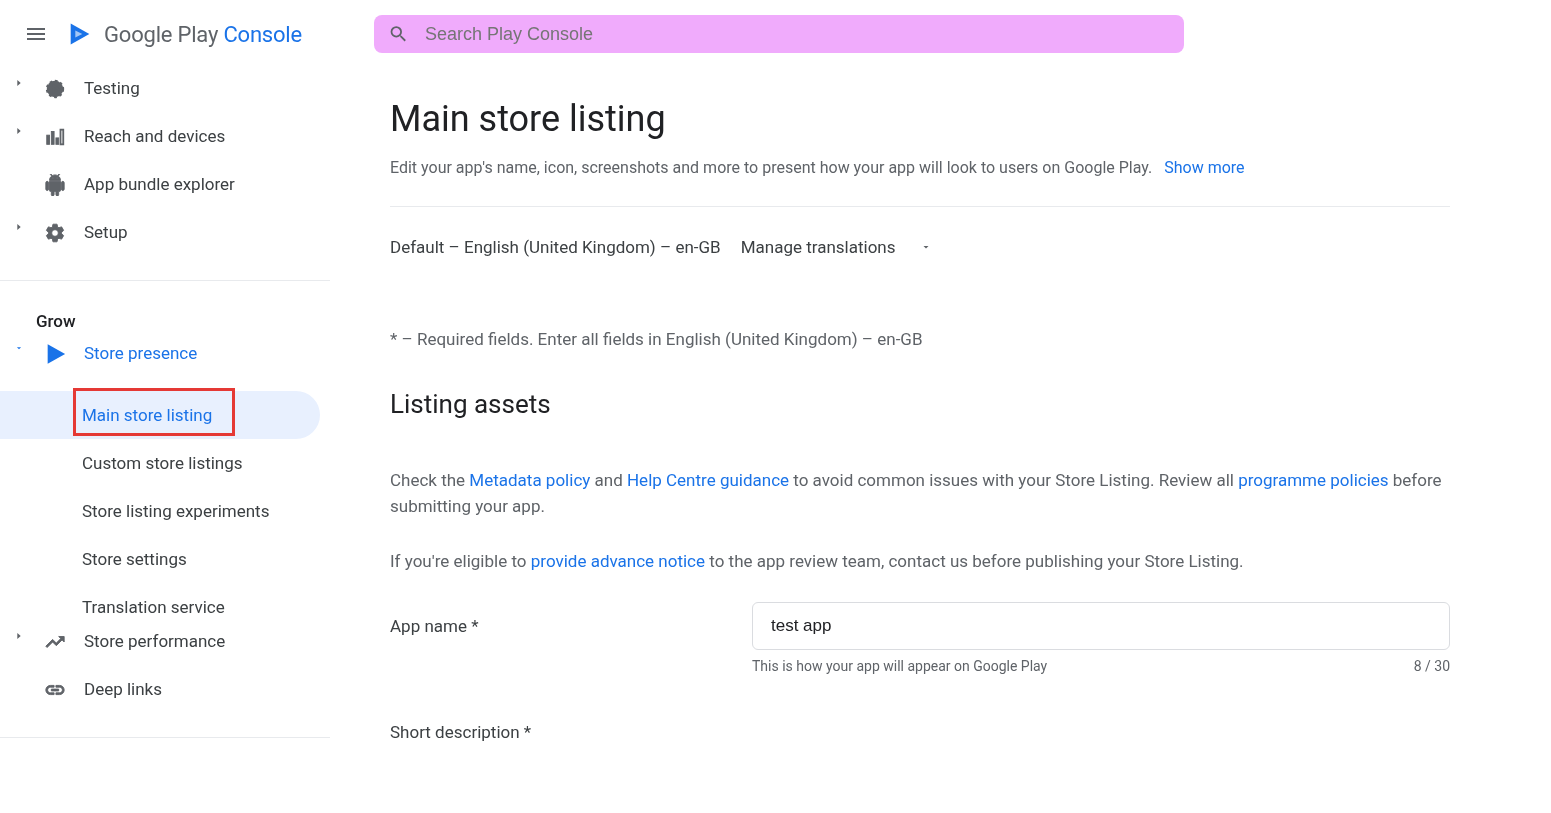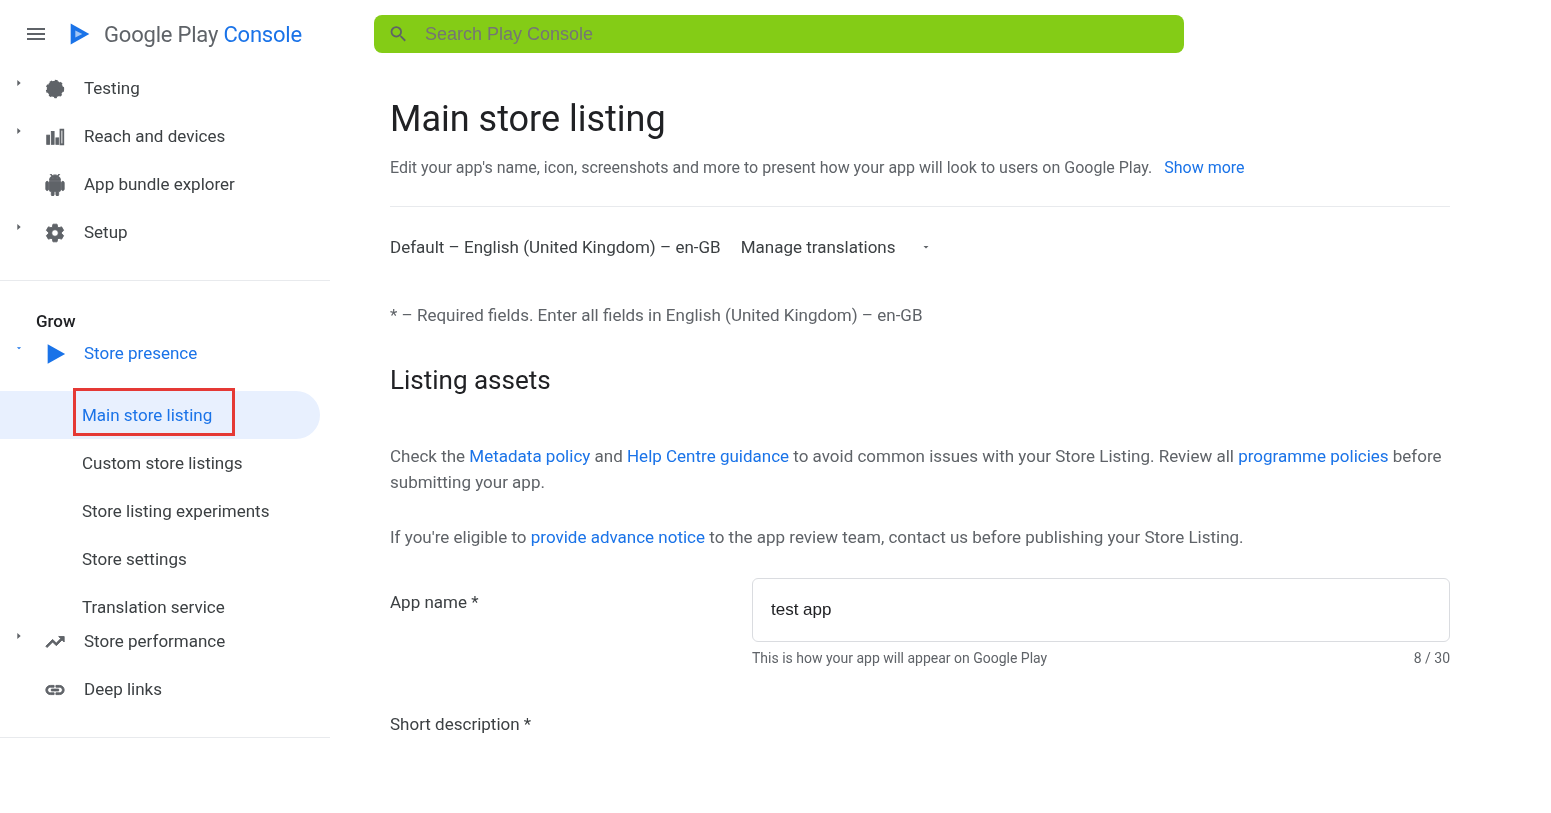--- a/index.html
+++ b/index.html
@@ -21,21 +21,21 @@
   cursor:pointer;
 }
 .hamburger svg { fill:#5f6368; }
 .logo-wrap { display:flex; align-items:center; gap:10px; margin-left:6px; }
 .logo-text { font-size:22px; color:#5f6368; font-weight:400; letter-spacing:-0.2px; }
 .logo-text .console { color:#1a73e8; }
 .search-wrap {
   margin-left: 72px;
   flex: 0 0 810px;
   height: 38px;
-  background:#84cc16;
+  background:#f0abfc;
   border-radius:8px;
   display:flex;
   align-items:center;
   padding: 0 14px;
   gap: 16px;
 }
 .search-wrap input {
   border:none; background:transparent; outline:none;
   font-size:18px; color:#5f6368; width:100%;
 }
@@ -90,31 +90,31 @@
 }
 .main {
   padding: 30px 40px 40px 60px;
   flex:1;
   max-width: 1160px;
 }
 h1 { font-size:36px; font-weight:400; color:#202124; margin-bottom:16px; }
 .subtitle { font-size:16px; color:#5f6368; margin-bottom:26px; line-height:1.5; }
 .subtitle a { color:#1a73e8; text-decoration:none; margin-left:8px; }
 hr.thin { border:none; border-top:1px solid #e8eaed; margin-bottom:30px; }
-.langbar { display:flex; align-items:center; gap:20px; font-size:17px; color:#3c4043; margin-bottom:48px; }
+.langbar { display:flex; align-items:center; gap:20px; font-size:17px; color:#3c4043; margin-bottom:72px; }
 .langbar .manage { display:flex; align-items:center; gap:24px; cursor:pointer; }
 .req-note { font-size:17px; color:#5f6368; margin-bottom:40px; }
 h2 { font-size:26px; font-weight:400; color:#202124; margin-bottom:48px; }
 .para { font-size:17px; color:#5f6368; line-height:1.55; margin-bottom:28px; }
 .para a { color:#1a73e8; text-decoration:none; }
 .field-row { display:flex; align-items:flex-start; margin-bottom:34px; }
 .field-label { width:362px; padding-top:14px; font-size:17px; color:#3c4043; }
 .field-input-wrap { flex:1; }
 .field-input {
-  width:100%; height:64px;
+  width:100%; height:48px;
   border:1px solid #dadce0;
   border-radius:6px;
   padding:0 18px;
   font-size:17px;
   color:#202124;
   outline:none;
 }
 .helper-row { display:flex; justify-content:space-between; font-size:14px; color:#5f6368; margin-top:8px; }
 </style>
 </head>

